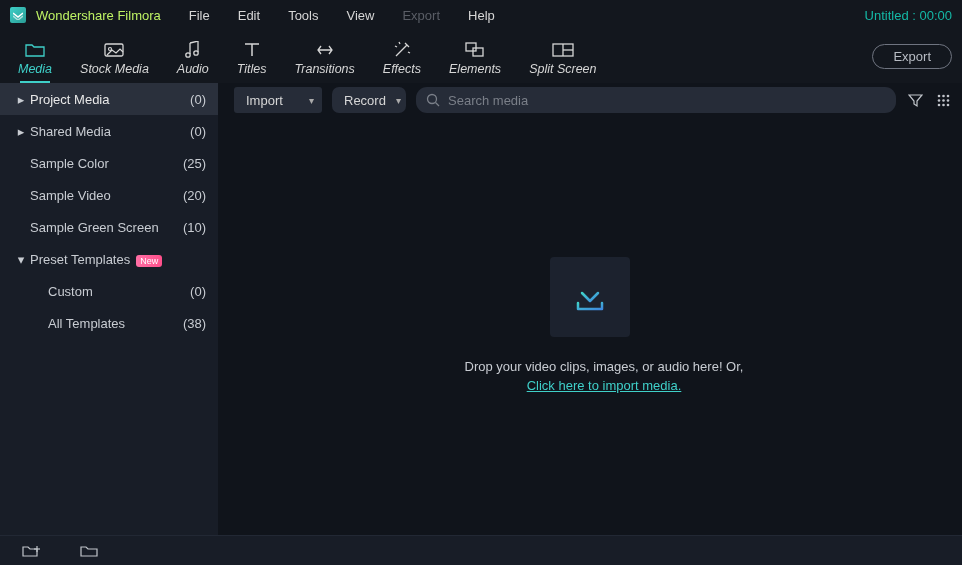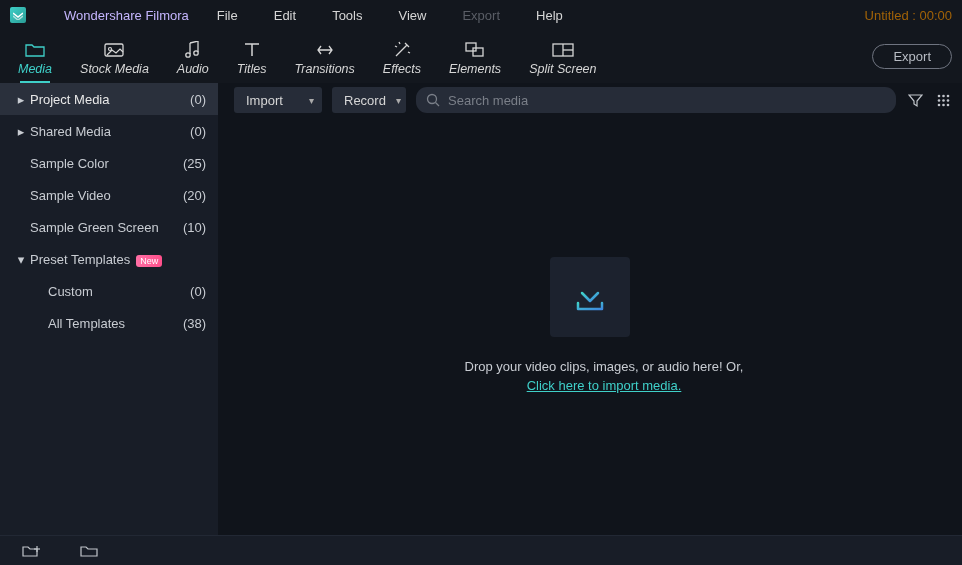--- a/index.html
+++ b/index.html
@@ -20,25 +20,25 @@
     padding: 0 10px;
     gap: 10px;
   }
   .logo-icon {
     width: 16px; height: 16px;
     background: linear-gradient(135deg, #3fd0c9, #2a9d96);
     border-radius: 2px;
     display: flex; align-items: center; justify-content: center;
   }
   .logo-icon svg { display: block; }
-  .app-name { color: #c4b5fd; font-size: 13px; margin-right: 8px; margin-left: 28px;}
-  .menu-items { display: flex; gap: 16px; }
+  .app-name { color: #bef264; font-size: 13px; margin-right: 8px;}
+  .menu-items { display: flex; gap: 8px; }
   .menu-item { padding: 0 10px; color: #d6d6d6; cursor: pointer; font-size: 13px;}
   .menu-item.disabled { color: #5a5e66; }
-  .titlebar-right { margin-left: auto; color: #a16207; font-size: 13px;}
+  .titlebar-right { margin-left: auto; color: #14b8a6; font-size: 13px;}
   .toolbar {
     height: 53px;
     background: #13171e;
     display: flex;
     align-items: center;
     padding: 0 10px 0 0;
     border-bottom: 0;
   }
   .tool-tabs { display: flex; gap: 0; padding-left: 4px;}
   .tool-tab {
@@ -127,21 +127,21 @@
     height: 26px;
     display: flex;
     align-items: center;
     padding: 0 8px 0 12px;
     gap: 10px;
     color: #d6d6d6;
     font-size: 13px;
     cursor: pointer;
   }
   .dropdown.import { width: 88px; }
-  .dropdown.record { width:74px; }
+  .dropdown.record { width:74px;border-radius:7px; }
   .chev { font-size: 10px; color: #aaa; margin-left: auto;}
   .search-box {
     flex: 1;
     background: #262c38;
     border-radius: 11px;
     height: 26px;
     display: flex;
     align-items: center;
     padding: 0 10px;
     gap: 8px;

